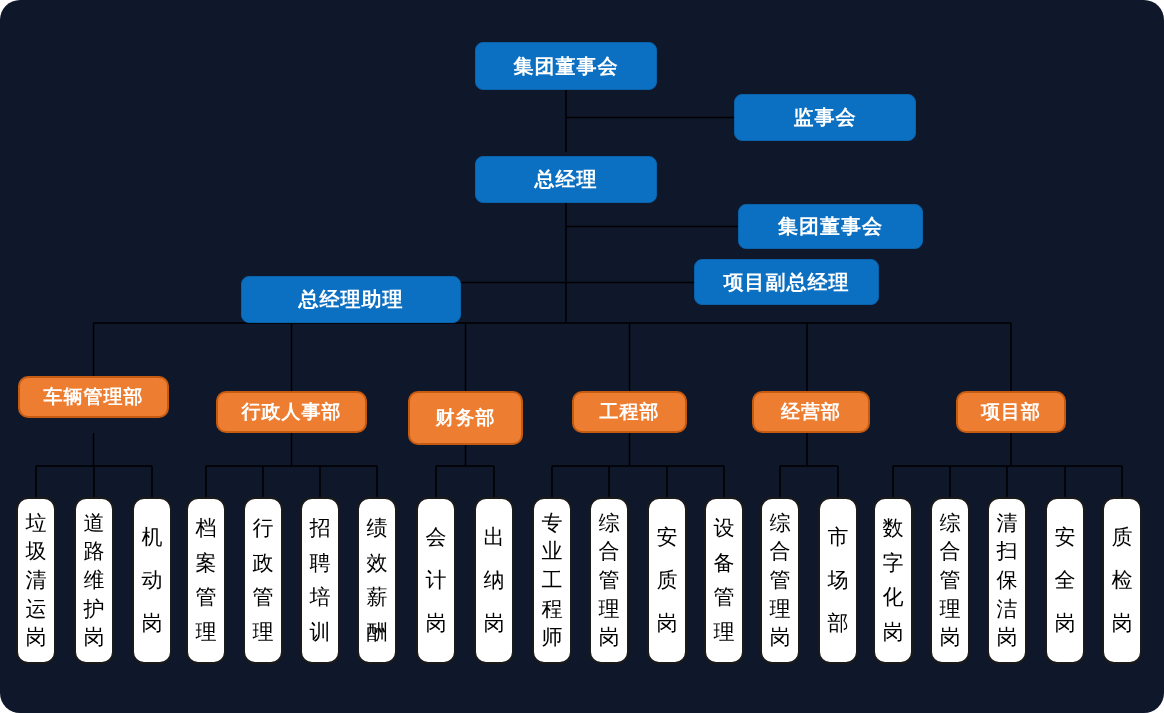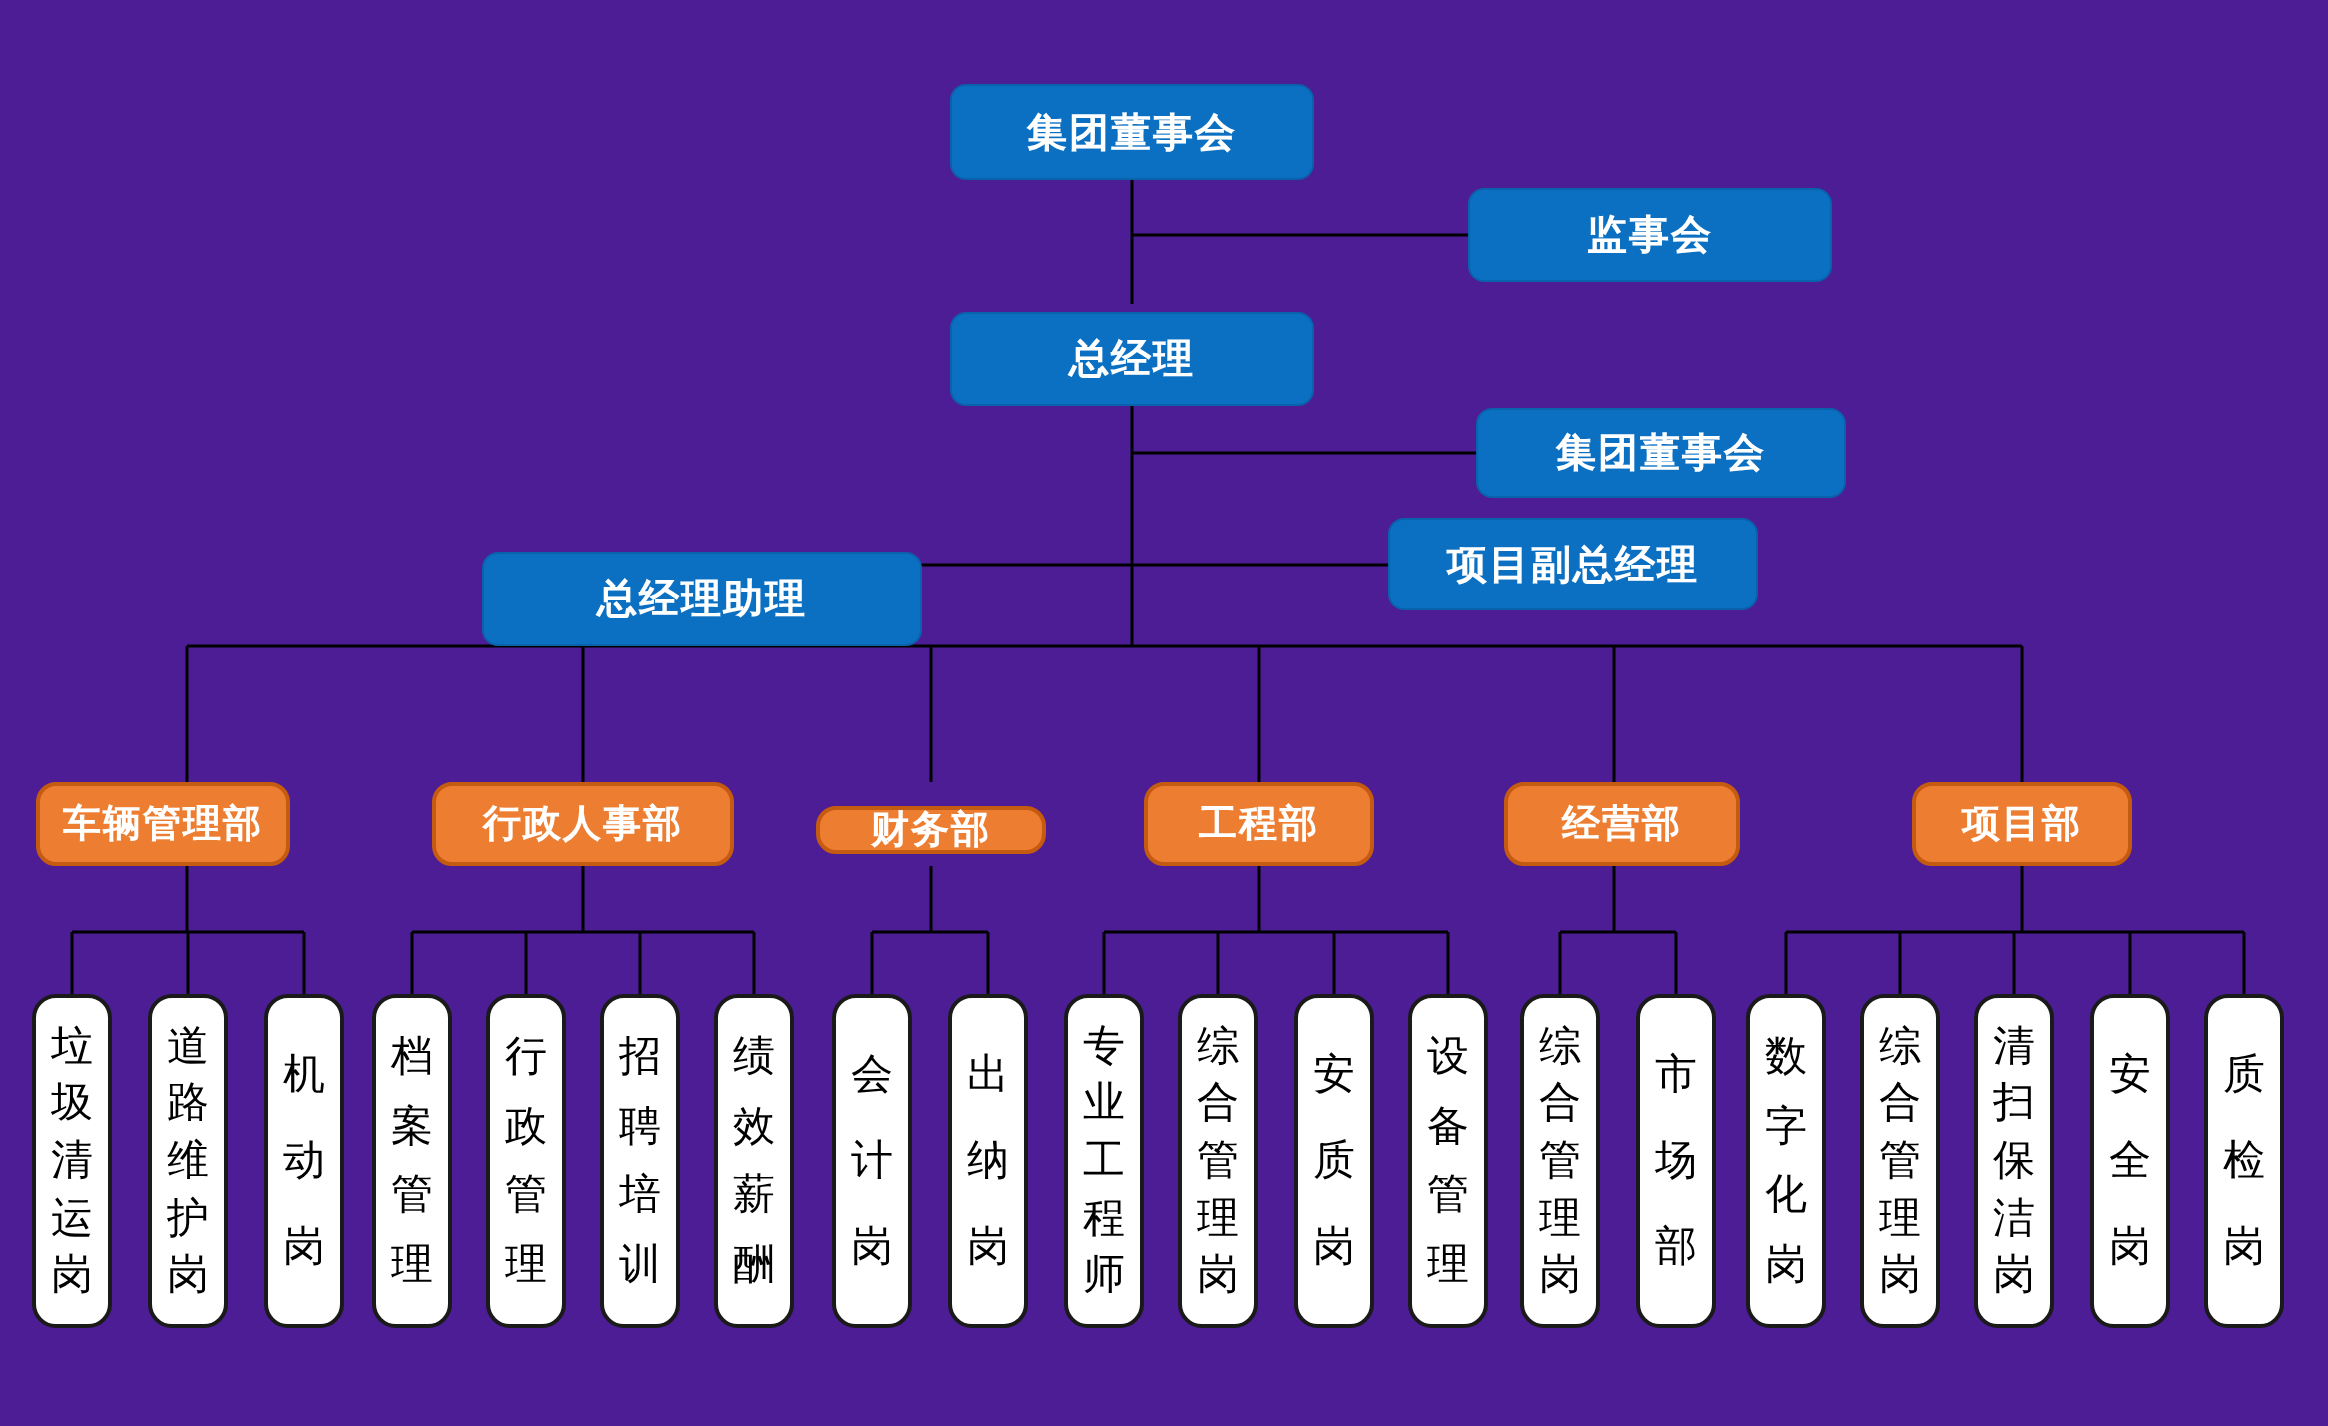--- a/index.html
+++ b/index.html
@@ -2,22 +2,23 @@
 <html><head>
 <meta charset="utf-8">
 <title>Org Chart</title>
 <style>
   html, body { margin: 0; padding: 0; background: #ffffff; }
   body { font-family: "DejaVu Sans", sans-serif; }
   .canvas {
     position: relative;
     width: 1164px;
     height: 713px;
-    background: #4c1d95;
+    background: #0f172a;
     overflow: hidden;
+    border-radius: 20px;
   }
   .connectors {
     position: absolute;
     left: 0; top: 0;
     width: 1164px; height: 713px;
   }
   .node {
     position: absolute;
     box-sizing: border-box;
     display: flex;
@@ -147,27 +148,27 @@
   </div>
 
   <div class="node exec" style="left:241px; top:276px; width:220px; height:47px">
     <span>总经理助理</span>
   </div>
 
   <div class="node exec" style="left:694px; top:259px; width:185px; height:46px">
     <span>项目副总经理</span>
   </div>
 
-  <div class="node dept" style="left:18px; top:391px; width:127px; height:42px">
+  <div class="node dept" style="left:18px; top:376px; width:151px; height:42px">
     <span>车辆管理部</span>
   </div>
   <div class="node dept" style="left:216px; top:391px; width:151px; height:42px">
     <span>行政人事部</span>
   </div>
-  <div class="node dept" style="left:408px; top:403px; width:115px; height:24px">
+  <div class="node dept" style="left:408px; top:391px; width:115px; height:54px">
     <span>财务部</span>
   </div>
   <div class="node dept" style="left:572px; top:391px; width:115px; height:42px">
     <span>工程部</span>
   </div>
   <div class="node dept" style="left:752px; top:391px; width:118px; height:42px">
     <span>经营部</span>
   </div>
   <div class="node dept" style="left:956px; top:391px; width:110px; height:42px">
     <span>项目部</span>

